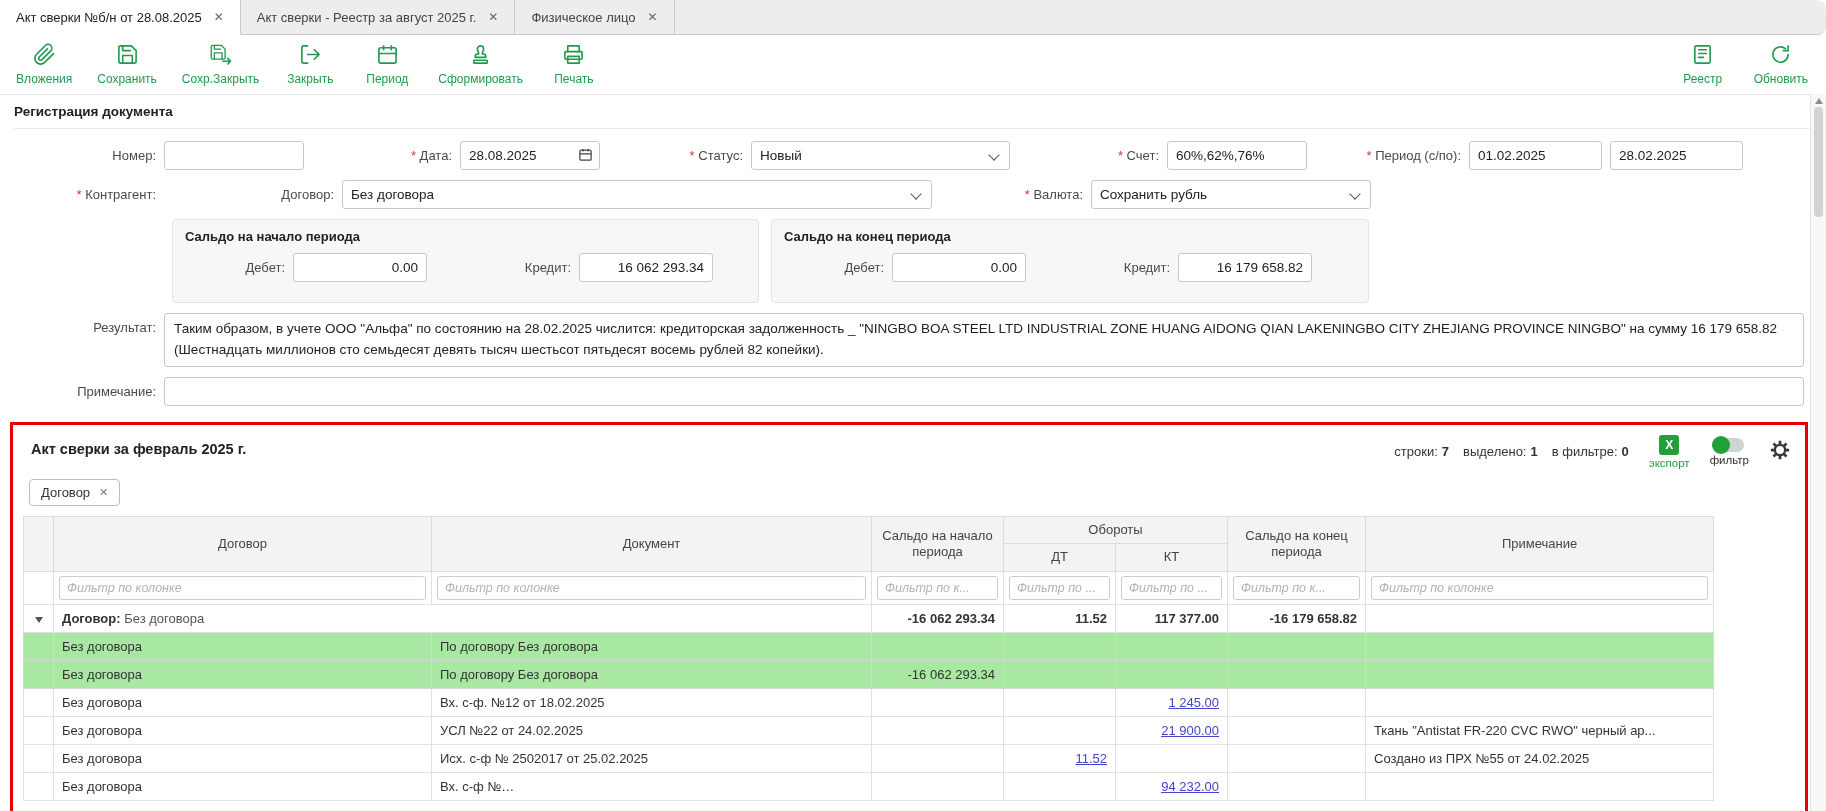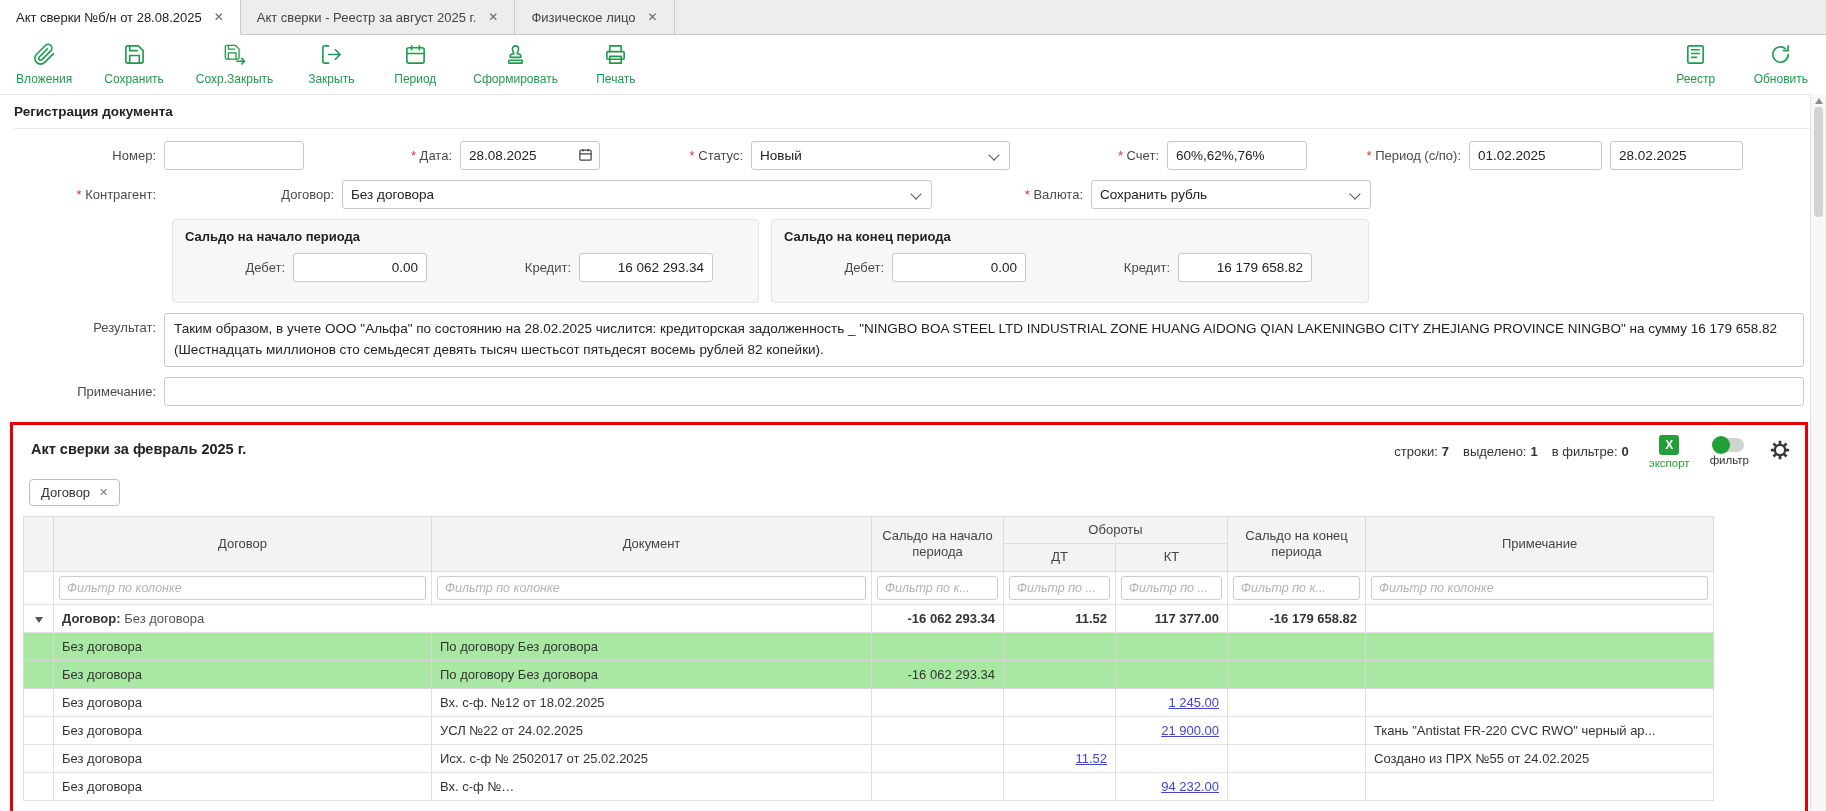--- a/index.html
+++ b/index.html
@@ -2,29 +2,29 @@
 <html><head>
 <meta charset="utf-8">
 <style>
   html,body{margin:0;padding:0;}
   body{
     width:1826px;height:811px;overflow:hidden;position:relative;
     font-family:"Liberation Sans","DejaVu Sans",sans-serif;
     font-size:13px;color:#333;background:#fff;
   }
   
-  .tabbar{display:flex;background:#ededed;border-bottom:1px solid #c9c9c9;height:34px;}
+  .tabbar{display:flex;background:#ededed;border-bottom:1px solid #c9c9c9;height:34px;border-radius:9px;}
   .tab{display:flex;align-items:center;gap:12px;padding:0 16px;border-right:1px solid #c9c9c9;
        font-size:13px;color:#444;cursor:pointer;background:#ededed;}
   .tab.active{background:#fff;color:#222;margin-bottom:-1px;border-bottom:1px solid #fff;}
   .tab .x{font-size:12px;color:#666;}
   
   .toolbar{display:flex;justify-content:space-between;align-items:flex-start;
            padding:8px 18px 5px 16px;border-bottom:1px solid #e6e6e6;height:60px;box-sizing:border-box;}
-  .tgroup{display:flex;gap:32px;}
+  .tgroup{display:flex;gap:25px;}
   .tbtn{display:flex;flex-direction:column;align-items:center;gap:3px;color:#1f9b4e;
         font-size:12px;cursor:pointer;min-width:52px;}
   .tbtn svg{stroke:#1f9b4e;fill:none;stroke-width:1.7;stroke-linecap:round;stroke-linejoin:round;}
   
   .sect-title{margin:0 14px;padding:9px 0 9px;border-bottom:1px solid #ececec;
               font-weight:bold;font-size:13.5px;color:#222;}
   .form{padding:12px 0 0 14px;}
   .frow{display:flex;align-items:center;margin-bottom:10px;}
   .lbl{text-align:right;padding-right:8px;color:#4a4a4a;font-size:13px;white-space:nowrap;
        flex:0 0 auto;box-sizing:border-box;}

